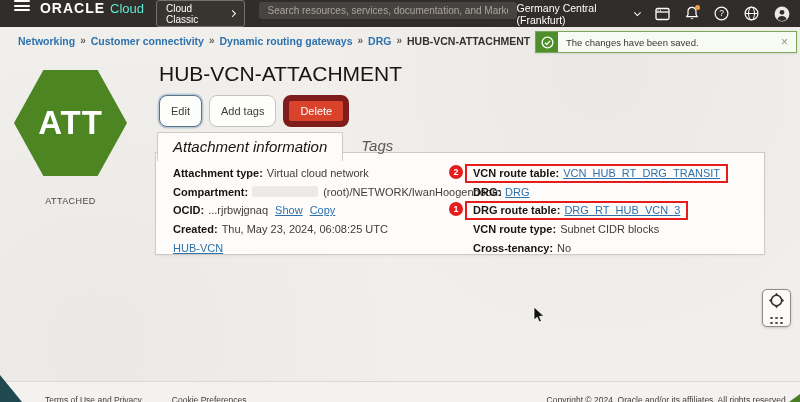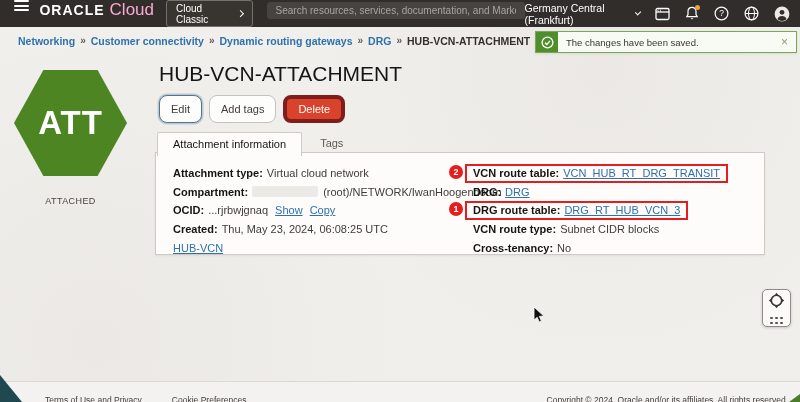--- a/index.html
+++ b/index.html
@@ -13,21 +13,21 @@
       #f1efec;
     color:#403c38;
   }
   
   .topbar { position:absolute; top:0; left:0; right:0; height:27px; background:#312d2a;
     display:flex; padding:0 10px; z-index:10; }
   .hamburger { width:17px; height:11px; display:flex; flex-direction:column; justify-content:space-between; cursor:pointer; margin:0 10px 0 4px; }
   .hamburger span { display:block; height:2px; background:#fff; border-radius:1px; }
   .brand { display:flex; align-items:baseline; gap:5px; margin-right:12px; }
   .brand .oracle { color:#fff; font-weight:700; font-size:14px; letter-spacing:1px; }
-  .brand .cloud { color:#f9a8d4; font-weight:400; font-size:17px; }
+  .brand .cloud { color:#5eead4; font-weight:400; font-size:13px; }
   .cloud-classic { display:flex; align-items:center; gap:7px; border:1px solid #767publi16c; border:1px solid #76716c;
     color:#fff; font-size:10px; padding:4px 9px; border-radius:3px; cursor:pointer; background:#38342f; }
   .chev-right { width:5px; height:5px; border-right:1.4px solid #fff; border-top:1.4px solid #fff; transform:rotate(45deg); }
   .search-wrap { margin-left:14px; }
   .search-input { width:258px; height:17px; background:#474340; border:none; border-radius:3px;
     font-size:10px; color:#d8d4d0; padding:0 9px; font-family:"Liberation Sans",sans-serif; }
   .search-input::placeholder { color:#aaa49e; }
   .top-right { margin-left:auto; display:flex; align-items:center; gap:15px; }
   .region { display:flex; align-items:center; gap:0; color:#fff; font-size:10.5px; cursor:pointer; }
   .caret-down { width:5px; height:5px; border-right:1.4px solid #fff; border-bottom:1.4px solid #fff; transform:rotate(45deg); margin-top:-3px; }
@@ -50,23 +50,23 @@
     clip-path:polygon(26% 0,74% 0,100% 50%,74% 100%,26% 100%,0 50%);
     display:flex; align-items:center; justify-content:center; }
   .hex-abbr { color:#fff; font-weight:700; font-size:33px; letter-spacing:1px; }
   .status-label { position:absolute; left:14px; top:196px; width:113px; text-align:center;
     font-size:9px; color:#4a4641; letter-spacing:.4px; }
   .page-title { position:absolute; left:159px; top:62px; font-size:21px; font-weight:400; color:#161513; }
   .btn-row { position:absolute; left:159px; top:95px; display:flex; gap:7px; }
   .btn { font-family:"Liberation Sans",sans-serif; font-size:11px; padding:4px 11px; border-radius:8px; cursor:pointer; }
   .btn-edit { background:#fdfdfc; color:#403c38; border:1px solid #5b7285; box-shadow:0 0 0 1.5px #b9c9d6; }
   .btn-tags { background:#fdfdfc; color:#403c38; border:1px solid #c6c2bd; }
-  .btn-delete { background:#d9432c; color:#fff; border:4px solid #7f1d1d; }
-  
-  .tabs { position:absolute; left:157px; top:132px; display:flex; font-size:11px; z-index:3; }
+  .btn-delete { background:#d9432c; color:#fff; border:6px solid #7f1d1d; }
+  
+  .tabs { position:absolute; left:157px; top:132px; display:flex; font-size:15px; z-index:3;font-style:italic; }
   .tab-active { background:#fdfcfb; border:1px solid #cfcac5; border-bottom:none; border-radius:2px 2px 0 0;
     padding:5px 15px 6px; color:#161513; font-weight:400; cursor:default; }
   .tab-inactive { padding:5px 18px; color:#5d5955; cursor:pointer; }
   .panel { position:absolute; left:155px; top:152px; width:610px; height:103px;
     background:#fdfcfb; border:1px solid #cfcac5; box-shadow:0 1px 2px rgba(0,0,0,.06); z-index:2; }
   .col { position:absolute; top:11px; font-size:11px; }
   .col-left { left:17px; }
   .col-right { left:317px; }
   .field-row { height:18.6px; display:flex; align-items:center; white-space:nowrap; position:relative; }
   .lbl { font-weight:700; color:#161513; margin-right:4px; }

